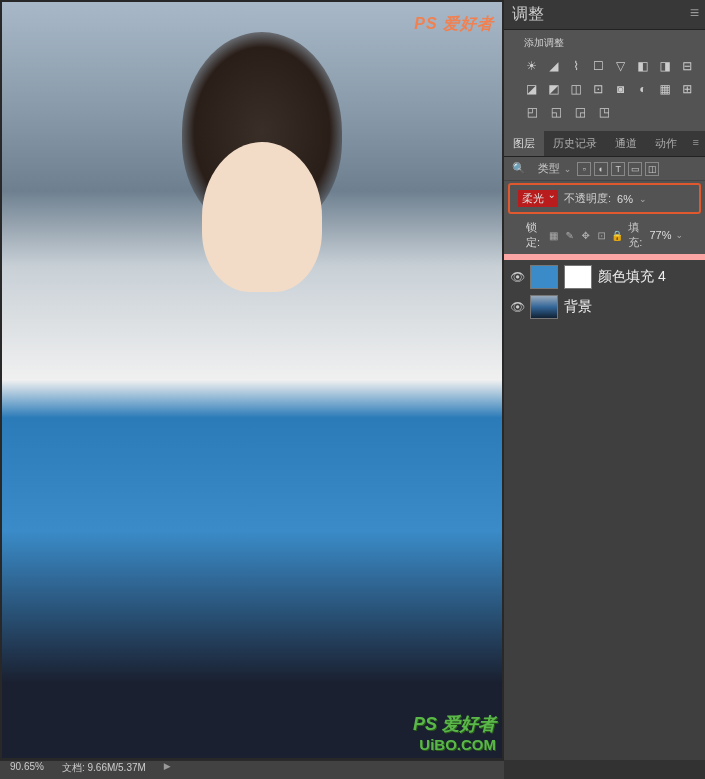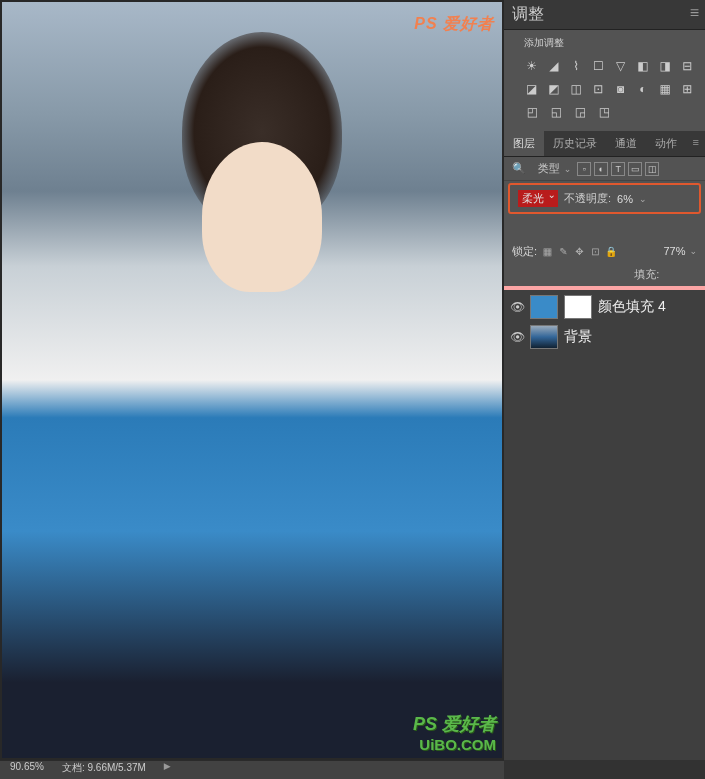--- a/index.html
+++ b/index.html
@@ -36,24 +36,24 @@
 .tab-menu { margin-left: auto; padding: 5px 6px; color: #999; }
 .filter-row { display: flex; align-items: center; padding: 4px 8px; gap: 4px; border-bottom: 1px solid #444; }
 .filter-row .lbl { color: #ccc; margin-left: 8px; }
 .filter-icons { display: flex; gap: 3px; margin-left: 2px; }
 .fi { width: 14px; height: 14px; border: 1px solid #888; display: flex; align-items: center; justify-content: center; font-size: 9px; color: #ccc; cursor: pointer; }
 .blend-row { display: flex; align-items: center; padding: 5px 8px; gap: 6px; border: 2px solid #e0582e; border-radius: 3px; margin: 2px 4px; }
 .blend-select { background: #b91c1c; border: none; color: #ddd; font-size: 11px; padding: 1px 14px 1px 4px; cursor: pointer; position: relative; }
 .blend-select::after { content: "⌄"; position: absolute; right: 2px; top: -1px; font-size: 10px; }
 .opacity-lbl { color: #ccc; }
 .opacity-val { color: #ddd; }
-.lock-row { display: flex; align-items: center; padding: 4px 8px; gap: 4px; border-bottom: 4px solid #fca5a5; }
+.lock-row { display: flex; align-items: center; padding: 4px 22px; gap: 4px; border-bottom: 6px solid #fca5a5; }
 .lock-icons { display: flex; gap: 3px; }
 .li { width: 13px; height: 13px; display: flex; align-items: center; justify-content: center; font-size: 10px; color: #aaa; cursor: pointer; }
-.fill-lbl { margin-left: auto; color: #ccc; margin-top: 47px; }
+.fill-lbl { margin-left: auto; color: #ccc; }
 .layers-list { flex: 1; background: #3f3f3f; padding: 2px 0; }
 .layer { display: flex; align-items: center; padding: 3px 6px; gap: 6px; cursor: pointer; }
 .vis { width: 14px; font-size: 12px; color: #ccc; cursor: pointer; text-align: center; }
 .thumb { width: 28px; height: 24px; border: 1px solid #777; }
 .thumb.fill { background: #3a8bc8; }
 .thumb.mask { background: #fff; }
 .thumb.img { background: linear-gradient(180deg, #9ab 0%, #369 50%, #123 100%); }
 .layer-name { color: #eee; font-size: 14px; }
 .status-bar { position: absolute; bottom: 0; left: 0; width: 504px; height: 19px; background: #424242; display: flex; align-items: flex-start; padding: 0 10px; gap: 18px; color: #ccc; font-size: 10px; border-top: 1px solid #2a2a2a; }
 .status-bar .arrow { color: #999; font-size: 9px; }

